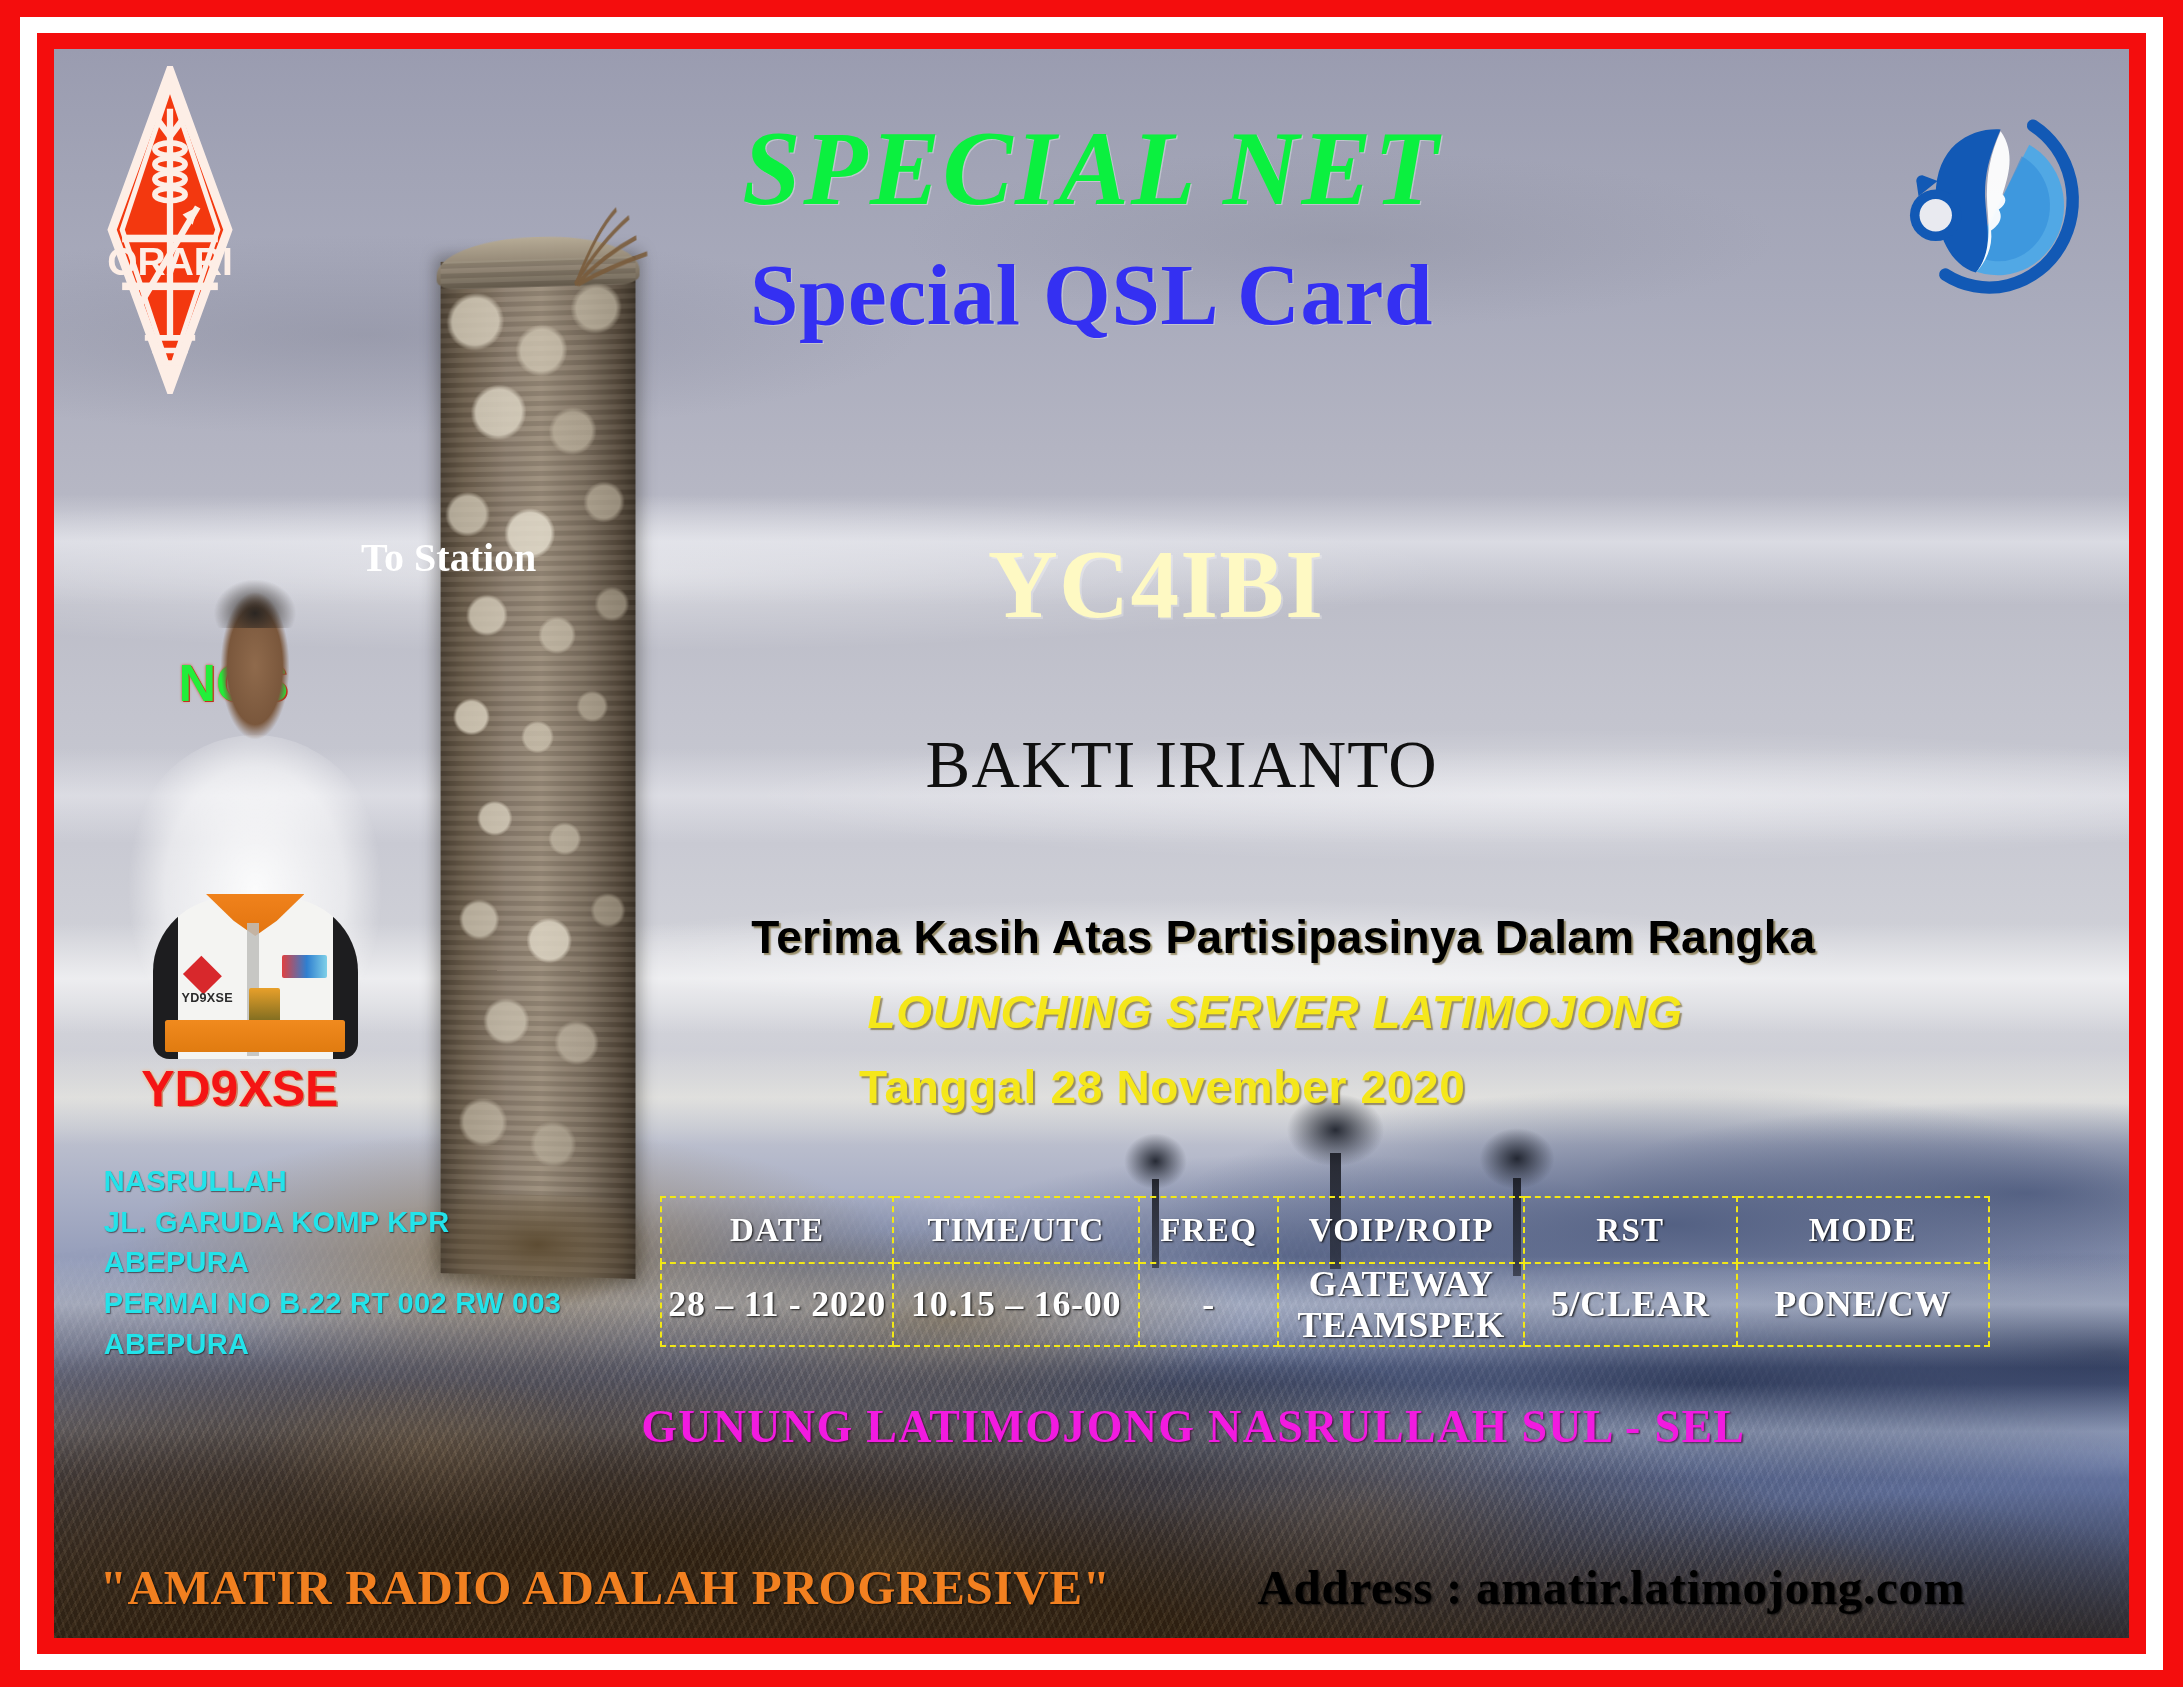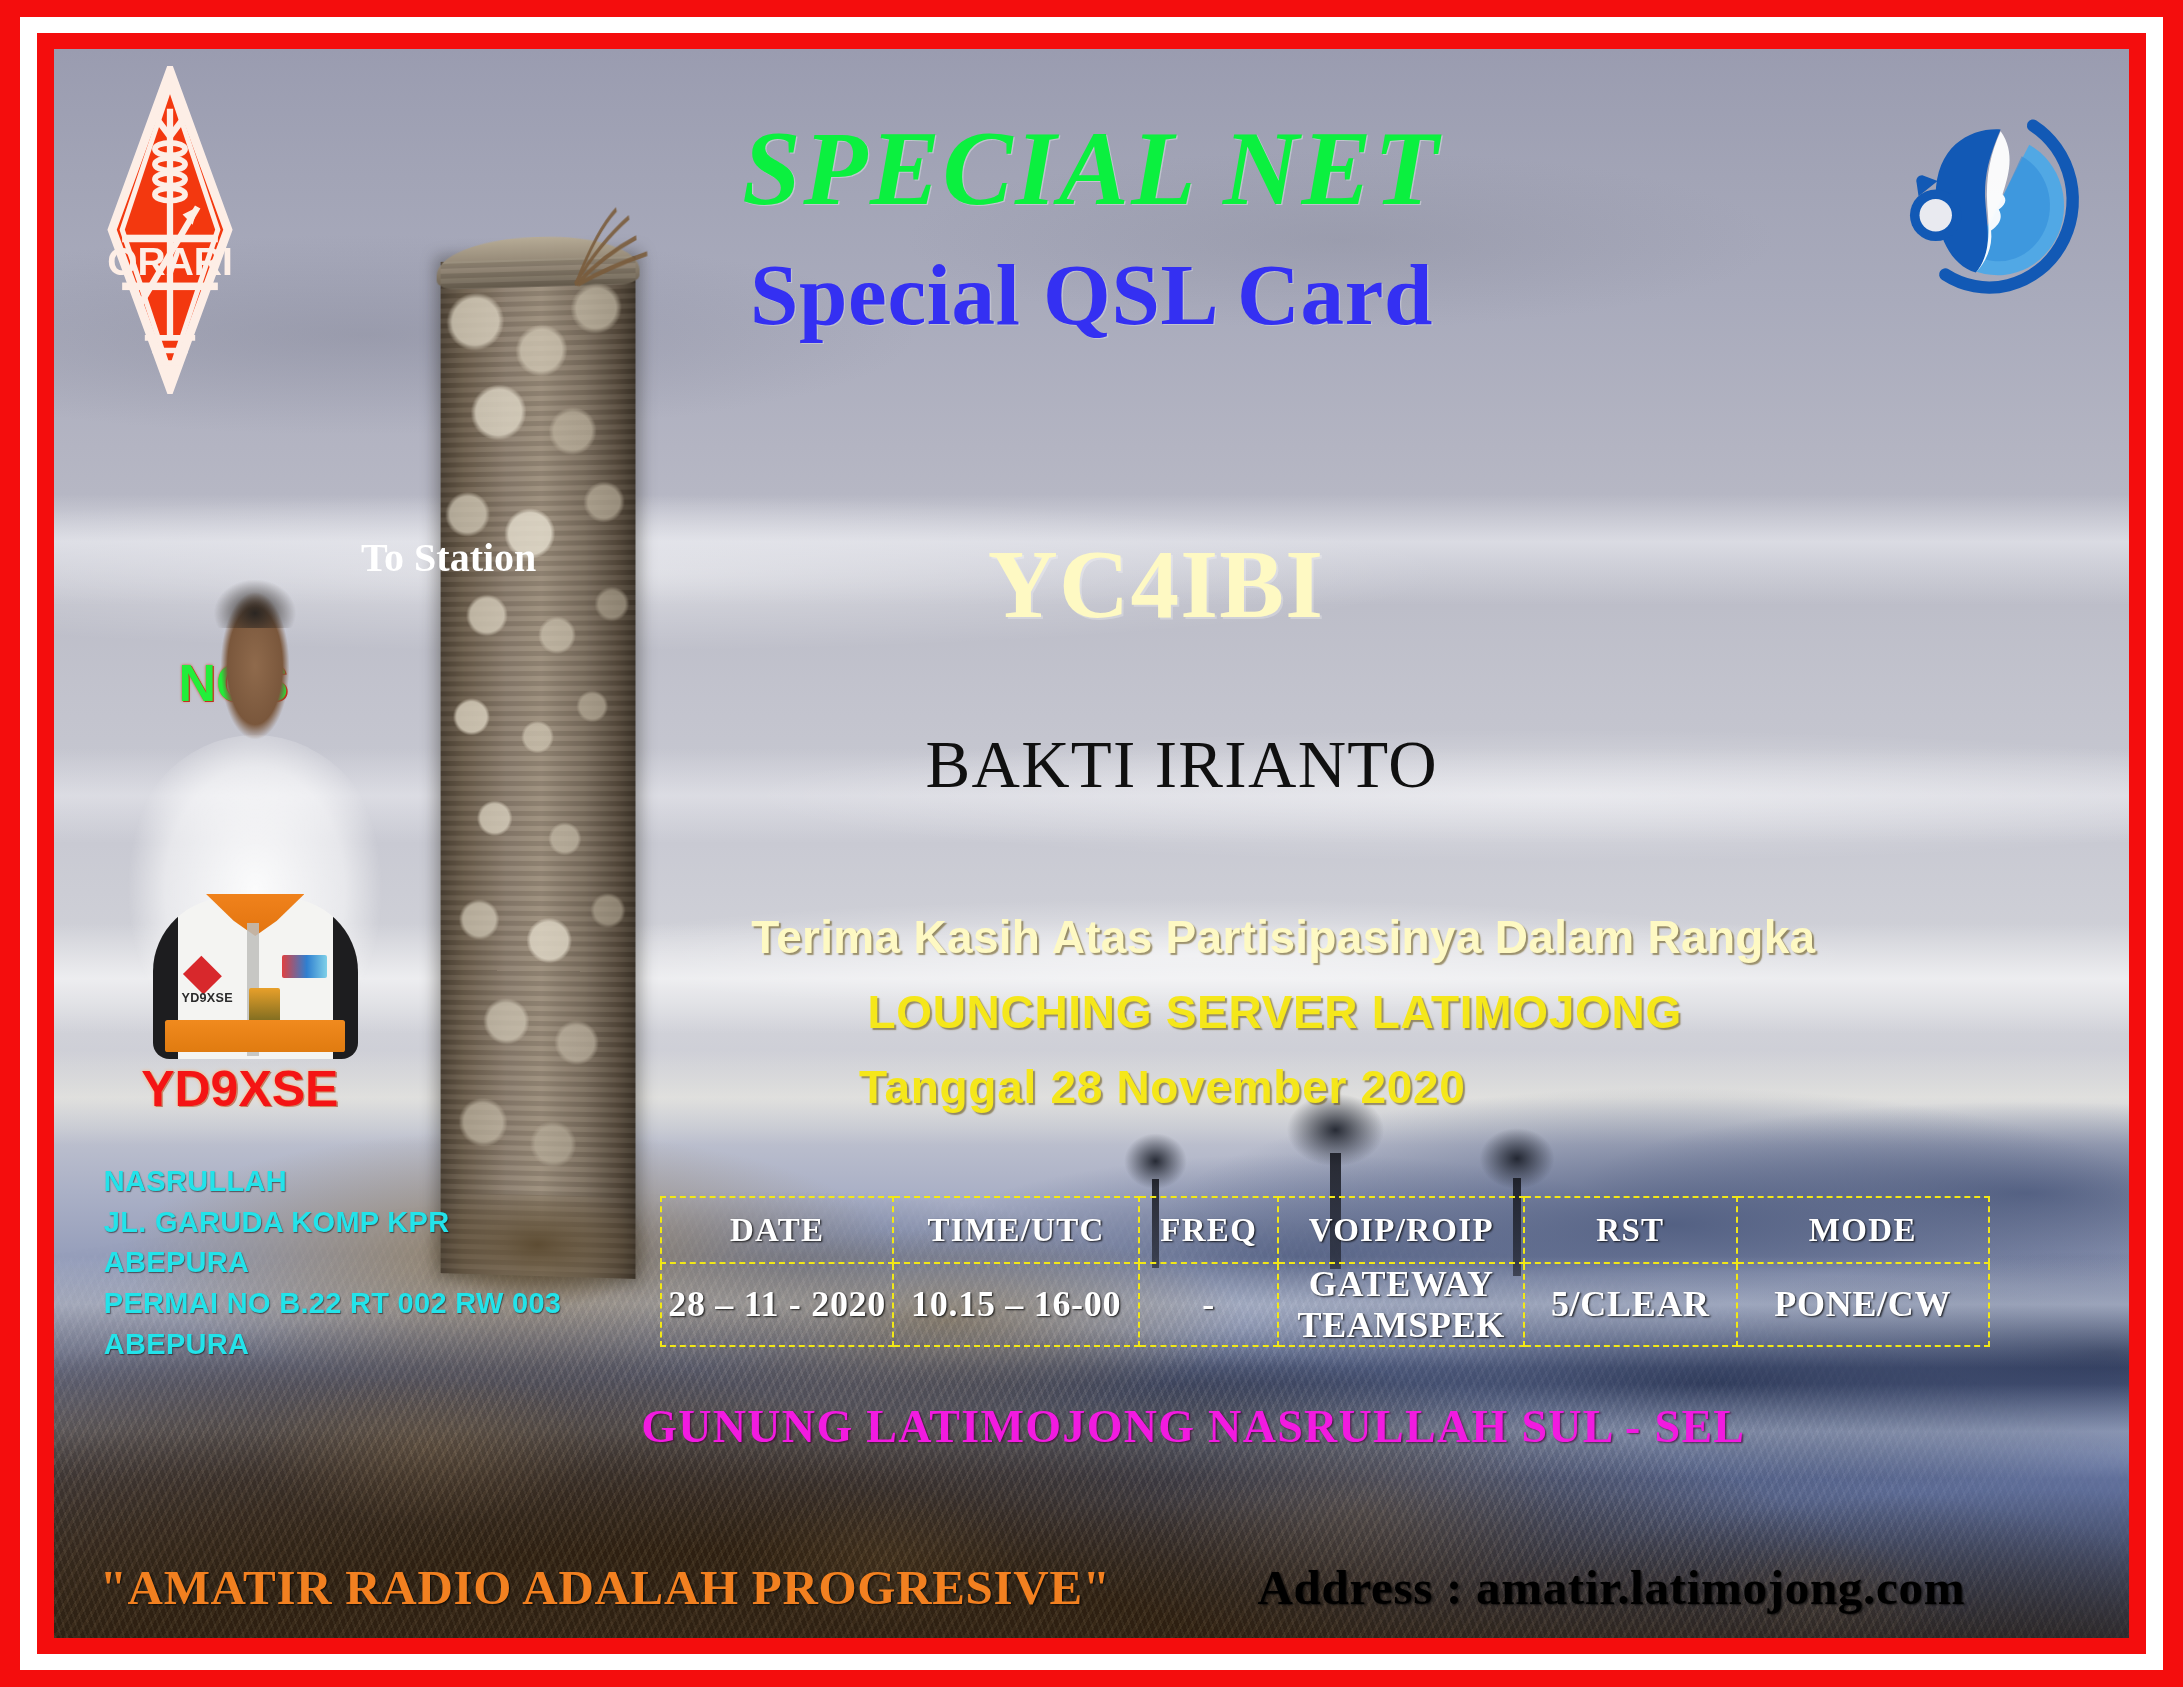--- a/index.html
+++ b/index.html
@@ -270,26 +270,26 @@
   }
   #operator-name{
     left:42.0%;top:42.6%;
     font-family:"Liberation Serif",serif;
     font-size:67px;color:#101010;letter-spacing:1.3px;
   }
 
   #thanks-1{
     left:33.6%;top:54.2%;
     font-family:"Liberation Sans",sans-serif;font-weight:bold;
-    font-size:46px;color:#fef9c3;letter-spacing:0.3px;
+    font-size:46px;color:#000000;letter-spacing:0.3px;
     text-shadow:2px 2px 1.3px rgba(90,70,0,.55);
   }
   #thanks-2{
     left:39.2%;top:58.9%;
-    font-family:"Liberation Sans",sans-serif;font-weight:bold;
+    font-family:"Liberation Sans",sans-serif;font-weight:bold;font-style:italic;
     font-size:46px;color:#f5e71a;letter-spacing:0.7px;
     text-shadow:2px 2px 1.3px rgba(90,70,0,.55);
   }
   #thanks-3{
     left:38.8%;top:63.6%;
     font-family:"Liberation Sans",sans-serif;font-weight:bold;
     font-size:46px;color:#f5e71a;letter-spacing:0.7px;
     text-shadow:2px 2px 1.3px rgba(90,70,0,.55);
   }
 

